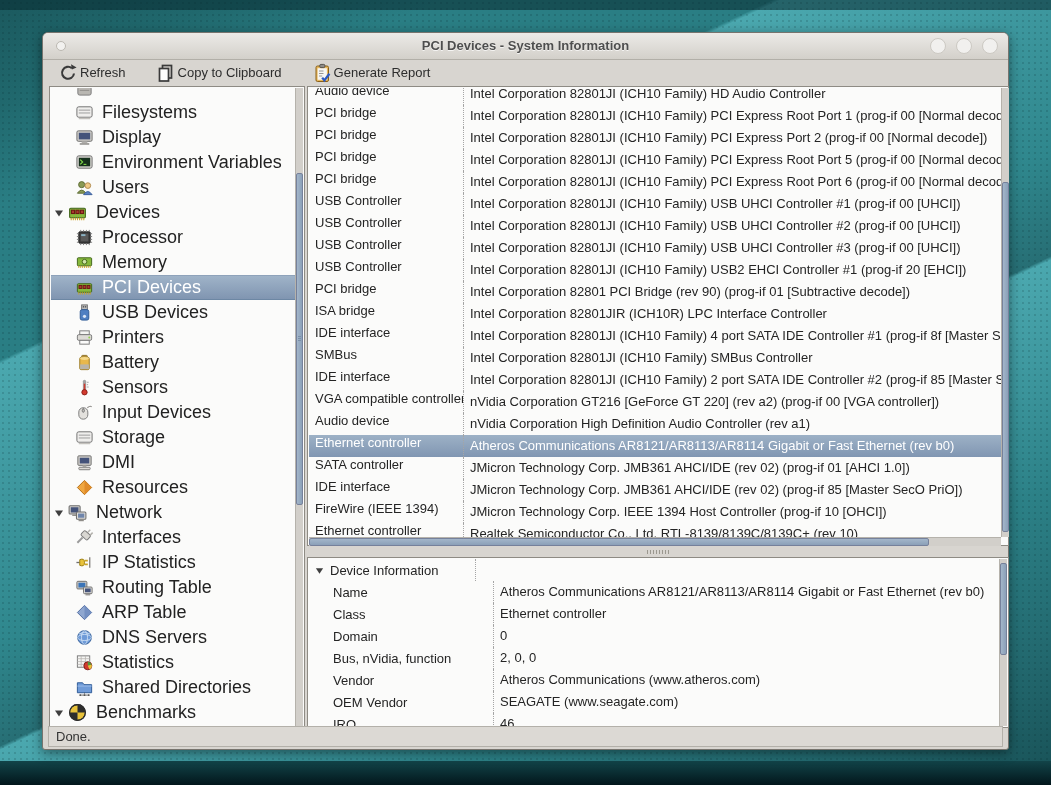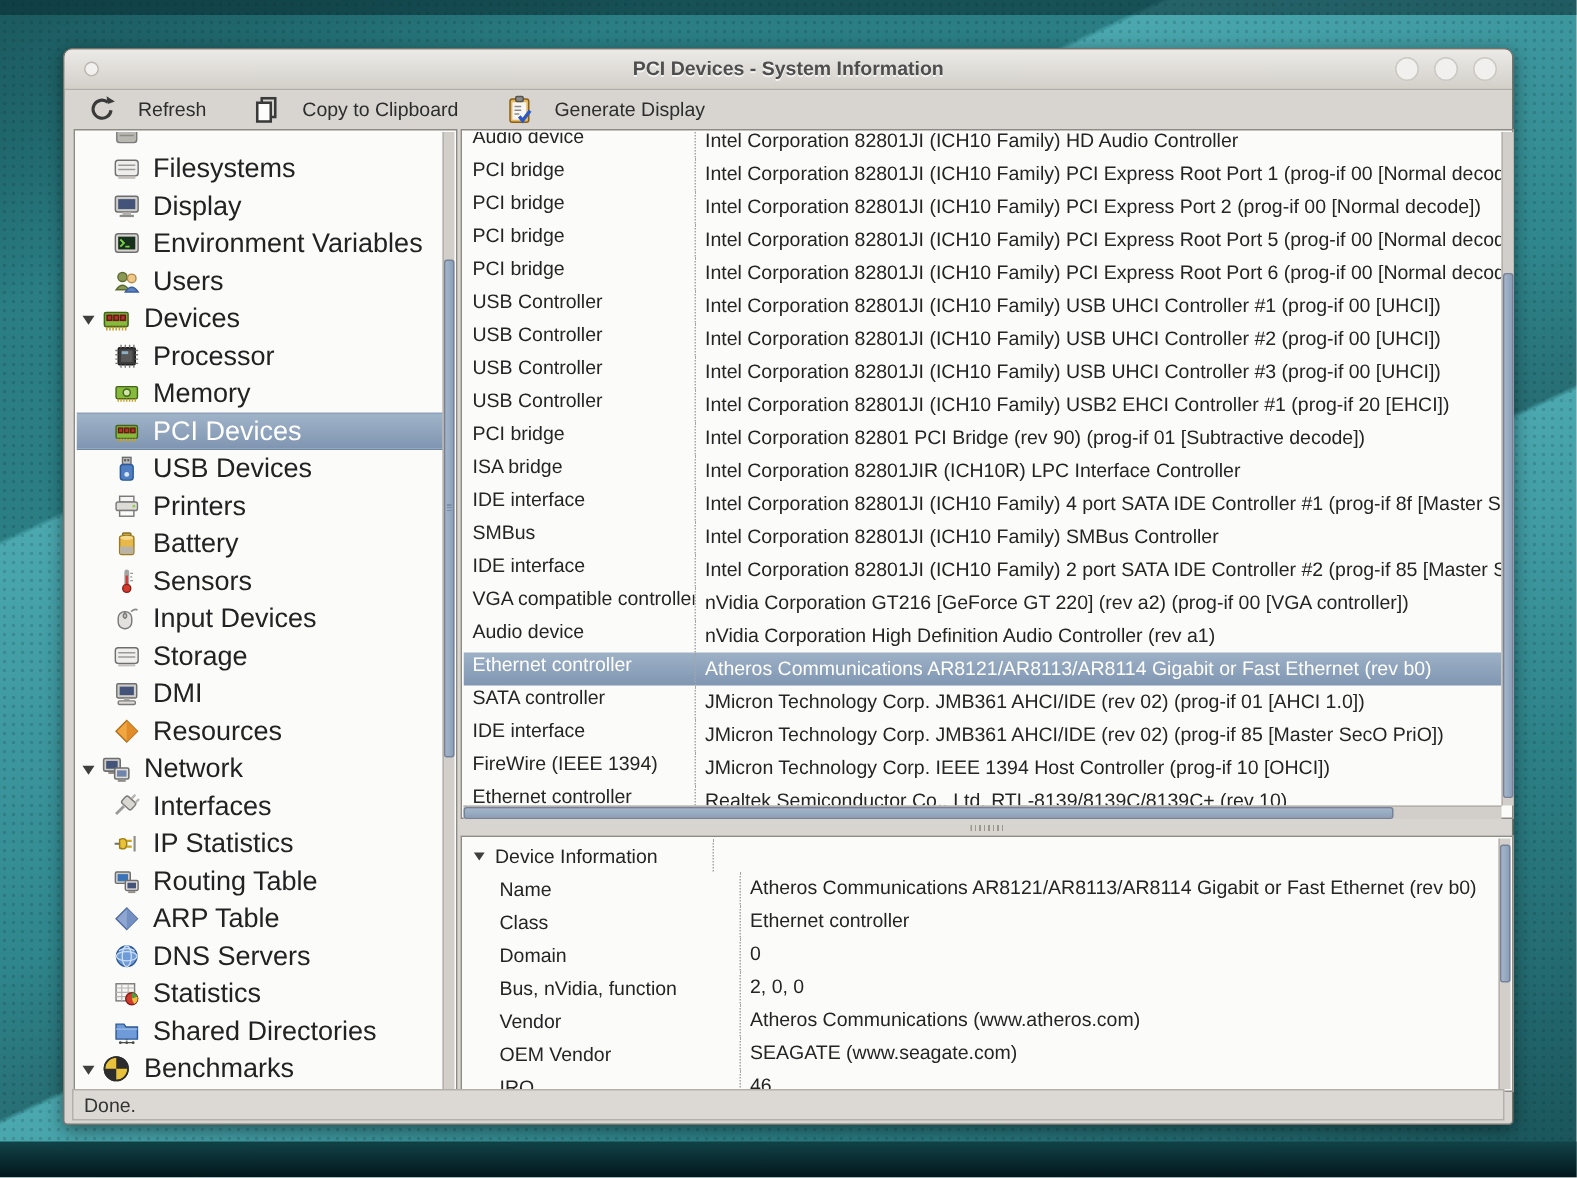--- a/index.html
+++ b/index.html
@@ -31,21 +31,21 @@
     text-shadow:0 1px 0 rgba(255,255,255,.7);}
   .win-menu-btn{position:absolute;left:13px;top:8px;width:10px;height:10px;border-radius:50%;
     background:#f2f1ef;border:1px solid #bbb8b1;box-sizing:border-box;}
   .win-btns{position:absolute;right:10px;top:5px;display:flex;gap:10px;}
   .win-btn{width:16px;height:16px;border-radius:50%;background:#f1f0ee;
     border:1px solid #ccc9c3;box-sizing:border-box;}
 
   
   .toolbar{position:absolute;left:0;top:26px;right:0;height:27px;display:flex;
     align-items:center;padding-left:12px;gap:24px;}
-  .tbtn{display:flex;align-items:center;gap:14px;height:24px;padding:0 3px;
+  .tbtn{display:flex;align-items:center;gap:2px;height:24px;padding:0 3px;
     font-size:13px;color:#2d2d2d;cursor:default;}
   .tbtn .ticon{display:inline-flex;width:20px;height:20px;}
 
   
   .panel{position:absolute;background:#fbfbfa;border:1px solid #8e8b84;box-sizing:border-box;}
   .sidebar-panel{left:6px;top:53px;width:256px;height:642px;}
   .table-panel{left:264px;top:53px;width:702px;height:460px;}
   .info-panel{left:264px;top:524px;width:702px;height:171px;}
 
   
@@ -143,21 +143,21 @@
       <div class="tbtn">
         <span class="ticon">
             <svg viewBox="0 0 20 20" width="20" height="20">
               <rect x="4" y="3" width="12.5" height="15.5" rx="1.5" fill="#e7b75c" stroke="#8a6018"></rect>
               <rect x="5.6" y="5.2" width="9.3" height="11.6" fill="#f7f6f3"></rect>
               <rect x="7.8" y="1.4" width="5" height="3.2" rx="1" fill="#8e8c88" stroke="#55534f"></rect>
               <path d="M7 8 h4.5 M7 10.5 h4.5 M7 13 h3.2" stroke="#8a8a8a" stroke-width=".9"></path>
               <path d="M10.2 14.6 l2.2 2.8 l5 -6.6" stroke="#2d5ac2" stroke-width="2.3" fill="none"></path>
             </svg>
           </span>
-        <span>Generate Display</span>
+        <span>Generate Report</span>
       </div>
     </div>
 
     <div class="panel sidebar-panel">
       <div class="tree">
         <div class="tree-inner">
             <div class="srow">
               <span class="icon">
                 <svg viewBox="0 0 20 20" width="19" height="19">
                   <rect x="3" y="9" width="14" height="9" rx="2" fill="#b9b7b2" stroke="#7a7a7a"></rect>

